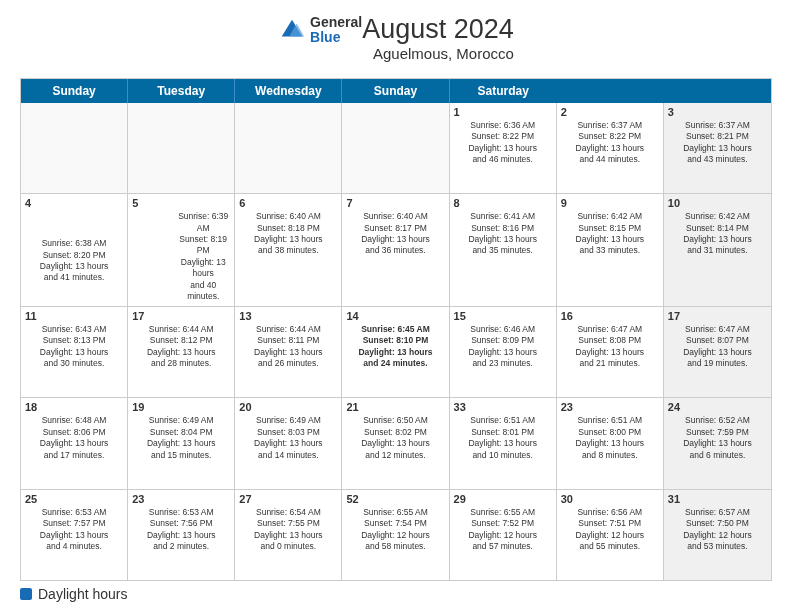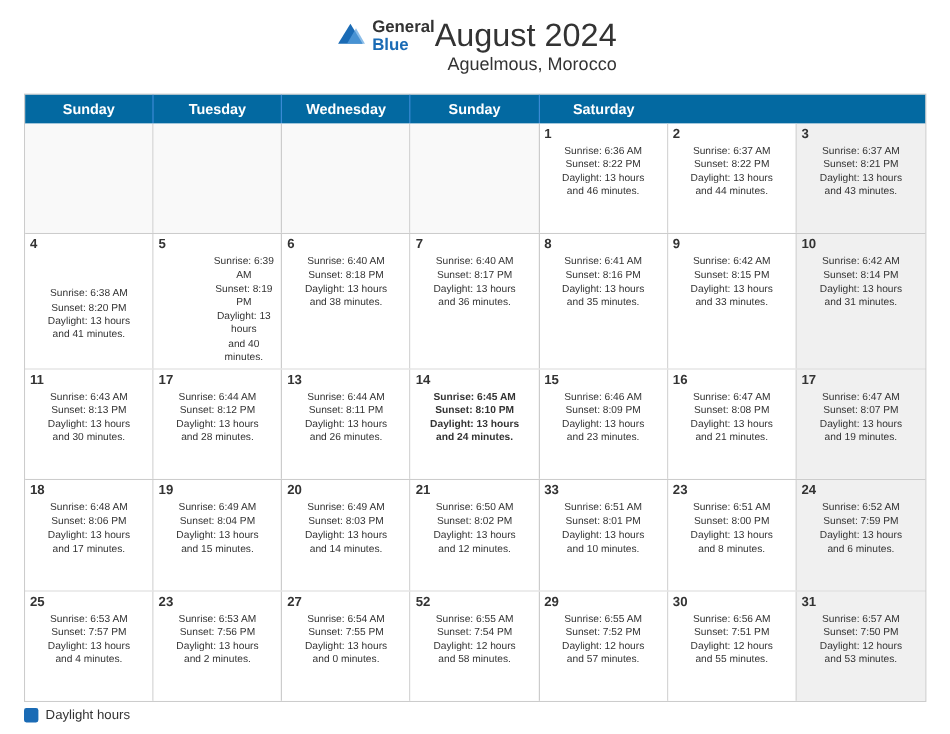--- a/index.html
+++ b/index.html
@@ -121,21 +121,21 @@
       align-items: center;
       gap: 6px;
     }
     .footer-dot {
       width: 12px;
       height: 12px;
       background: #1a6bb5;
       border-radius: 2px;
     }
     .footer-text {
-      font-size: 11px;
+      font-size: 14px;
       color: #333;
     }
   </style>
 </head>
 <body>
 
 <div class="page">
   <div class="header">
     <div class="logo">
       <svg class="logo-icon" viewBox="0 0 30 30">

